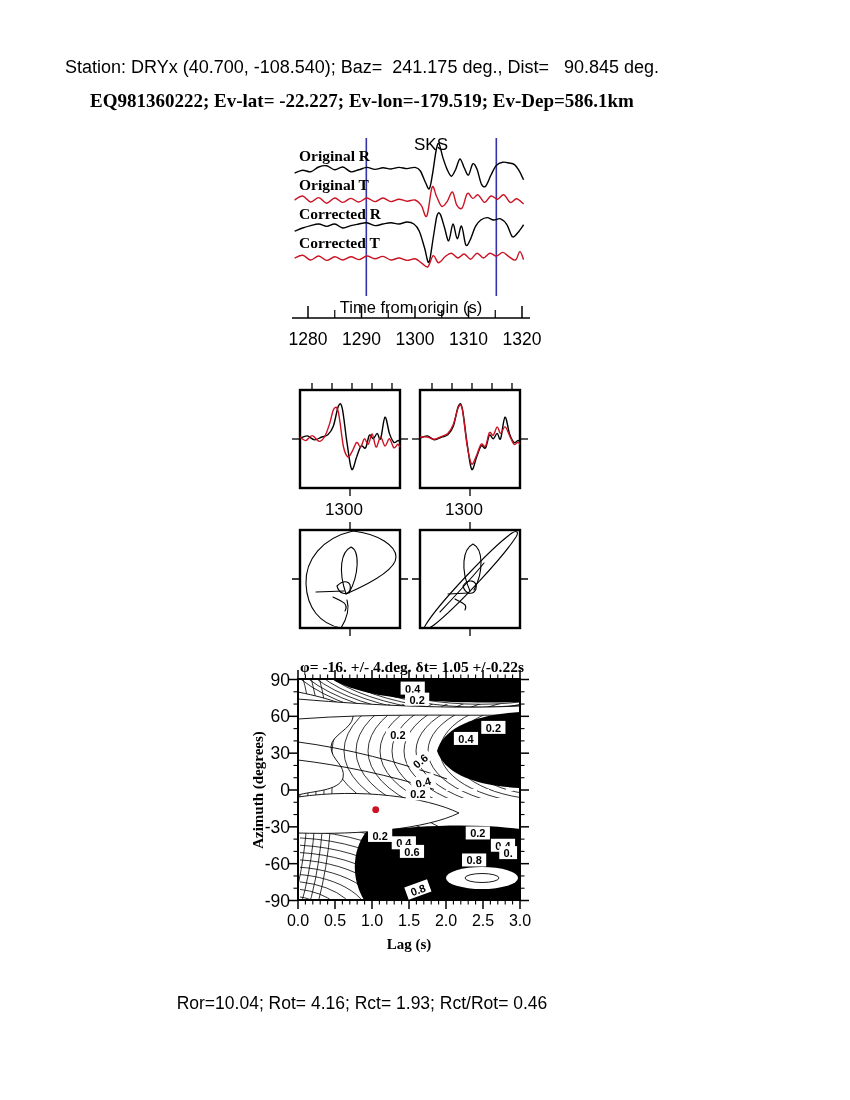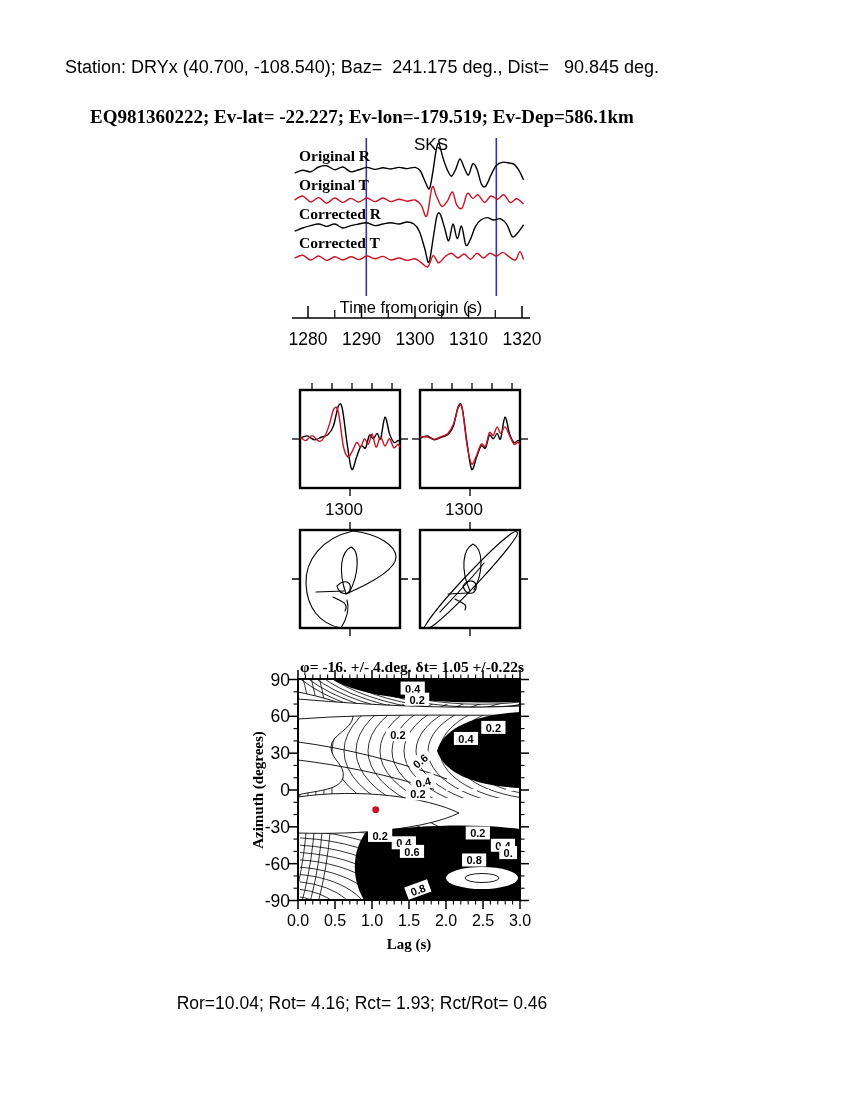--- a/index.html
+++ b/index.html
@@ -1,20 +1,20 @@
 <!DOCTYPE html>
 <html><head>
 <meta charset="utf-8">
 <style>
   html,body{margin:0;padding:0;background:#fff;}
   .page{position:relative;width:724px;height:1100px;background:#fff;overflow:hidden;
         font-family:"Liberation Sans",sans-serif;color:#000;}
   .hline{position:absolute;left:0;right:0;text-align:center;white-space:pre;}
   #h1{top:57px;font-size:18px;}
-  #h2{top:90px;font-size:19px;font-family:"Liberation Serif",serif;font-weight:bold;margin-top:16px;}
+  #h2{top:90px;font-size:19px;font-family:"Liberation Serif",serif;font-weight:bold;}
   #ft{top:993px;font-size:17.5px;}
   svg{position:absolute;left:0;top:0;}
   svg text{font-family:"Liberation Sans",sans-serif;fill:#000;}
   .serif{font-family:"Liberation Serif",serif;font-weight:bold;}
   .num{font-size:17.5px;}
   .num16{font-size:16px;}
   .chip{font-size:11px;font-weight:bold;}
   .lbl15{font-size:15.5px;}
 </style>
 </head>

